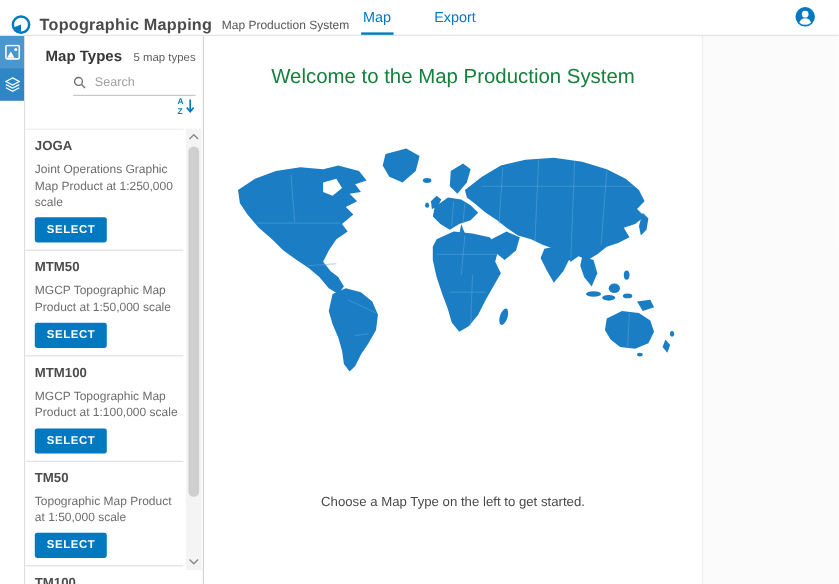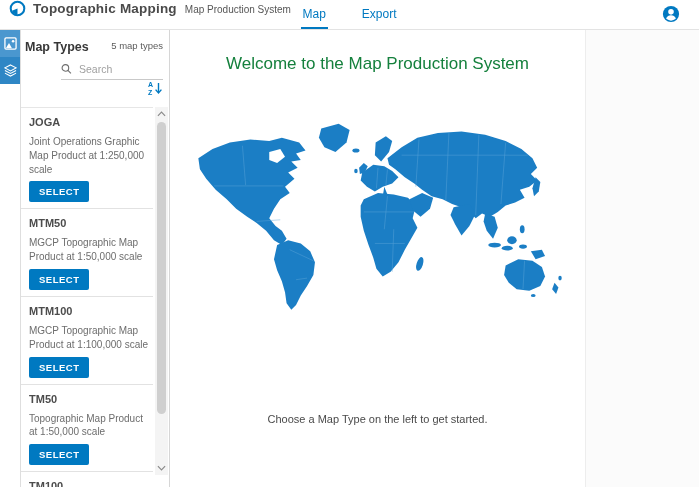--- a/index.html
+++ b/index.html
@@ -1,39 +1,39 @@
 <!DOCTYPE html>
 <html><head>
 <meta charset="utf-8">
 <style>
   html,body{margin:0;padding:0;}
   body{
     width:699px;height:487px;overflow:hidden;background:#fff;
     font-family:"Liberation Sans",sans-serif;color:#4c4c4c;position:relative;
   }
   
-  .header{height:29px;border-bottom:1px solid #e3e3e3;display:flex;align-items:flex-start;position:relative;background:#fff;}
+  .header{height:29px;border-bottom:1px solid #e3e3e3;display:flex;align-items:flex-end;position:relative;background:#fff;}
   .brand{display:flex;align-items:center;padding-left:9px;}
   .brand svg{display:block;}
   .app-title{font-size:13.5px;font-weight:600;color:#4a4a4a;margin-left:7px;letter-spacing:.2px;}
   .app-subtitle{font-size:10px;color:#565656;margin-left:8px;padding-top:2px;}
   .nav{position:absolute;left:50%;transform:translateX(-50%);top:0;height:29px;display:flex;gap:32px;align-items:stretch;}
   .nav-item{font-size:12px;color:#0079c1;display:flex;align-items:center;padding:0 2px;border-bottom:2px solid transparent;cursor:pointer;box-sizing:border-box;}
   .nav-item.active{border-bottom-color:#0079c1;}
   .avatar{position:absolute;right:19px;top:5px;width:18px;height:18px;cursor:pointer;}
   
   .app-body{display:flex;height:457px;}
   
   .action-bar{width:20px;border-right:1px solid #dedede;background:#fff;flex:none;}
   .action-group{background:#2e86c5;}
   .ab-btn{width:20px;height:27px;display:flex;align-items:center;justify-content:center;cursor:pointer;}
   .ab-btn.active{background:#4a97cf;}
   
   .sidebar{width:148px;flex:none;border-right:1px solid #d6d6d6;display:flex;flex-direction:column;background:#fff;position:relative;}
-  .sb-head{display:flex;justify-content:space-between;align-items:flex-start;padding:10px 6px 6px 4px;}
+  .sb-head{display:flex;justify-content:space-between;align-items:flex-end;padding:10px 6px 6px 17px;}
   .sb-title{font-size:12.5px;font-weight:700;color:#373737;}
   .sb-count{font-size:9.5px;color:#5c5c5c;}
   .sb-search{display:flex;align-items:flex-end;padding:2px 6px 9px 8px;flex-direction:column;}
   .search-box{display:flex;align-items:center;border-bottom:1px solid #c9c9c9;padding-bottom:3px;width:102px;}
   .search-box input{border:none;outline:none;font-size:10.5px;width:82px;margin-left:5px;color:#444;font-family:"Liberation Sans",sans-serif;}
   .search-box input::placeholder{color:#a0a0a0;}
   .sort-btn{margin-left:auto;cursor:pointer;display:flex;align-items:center;padding-bottom:2px;}
   .list{flex:1;position:relative;overflow:hidden;}
   .cards{max-height:381px;overflow:hidden;margin-right:16px;border-top:1px solid #e6e6e6;}
   .card{padding:8px 2px 6px 8px;border-bottom:1px solid #e2e2e2;}

